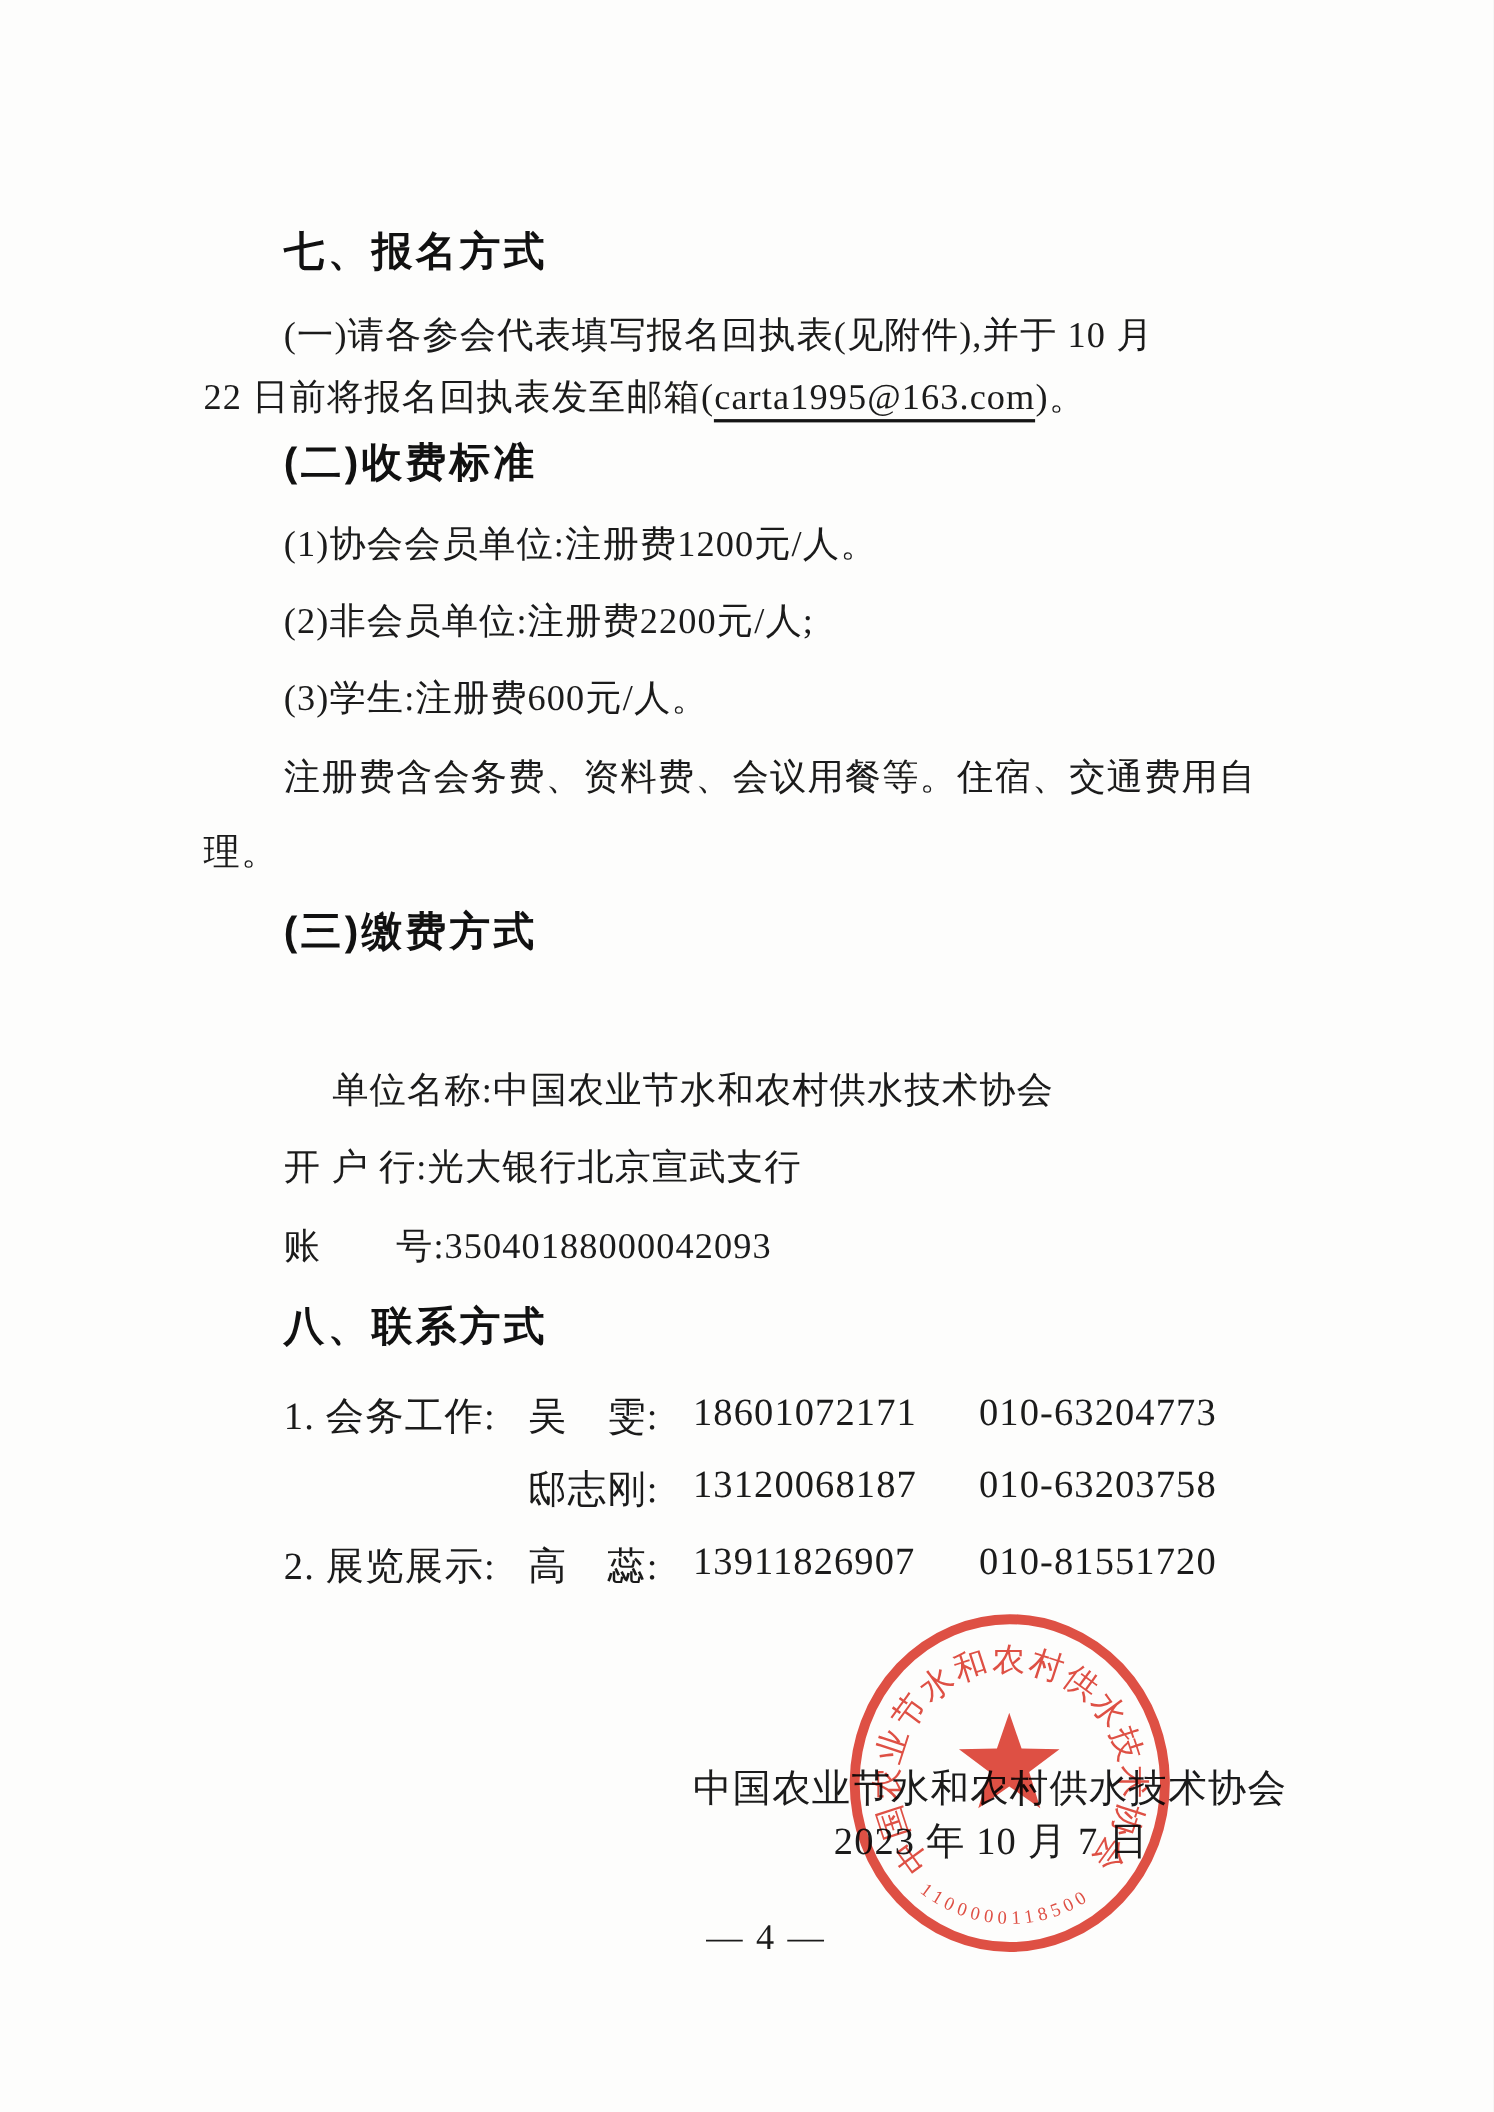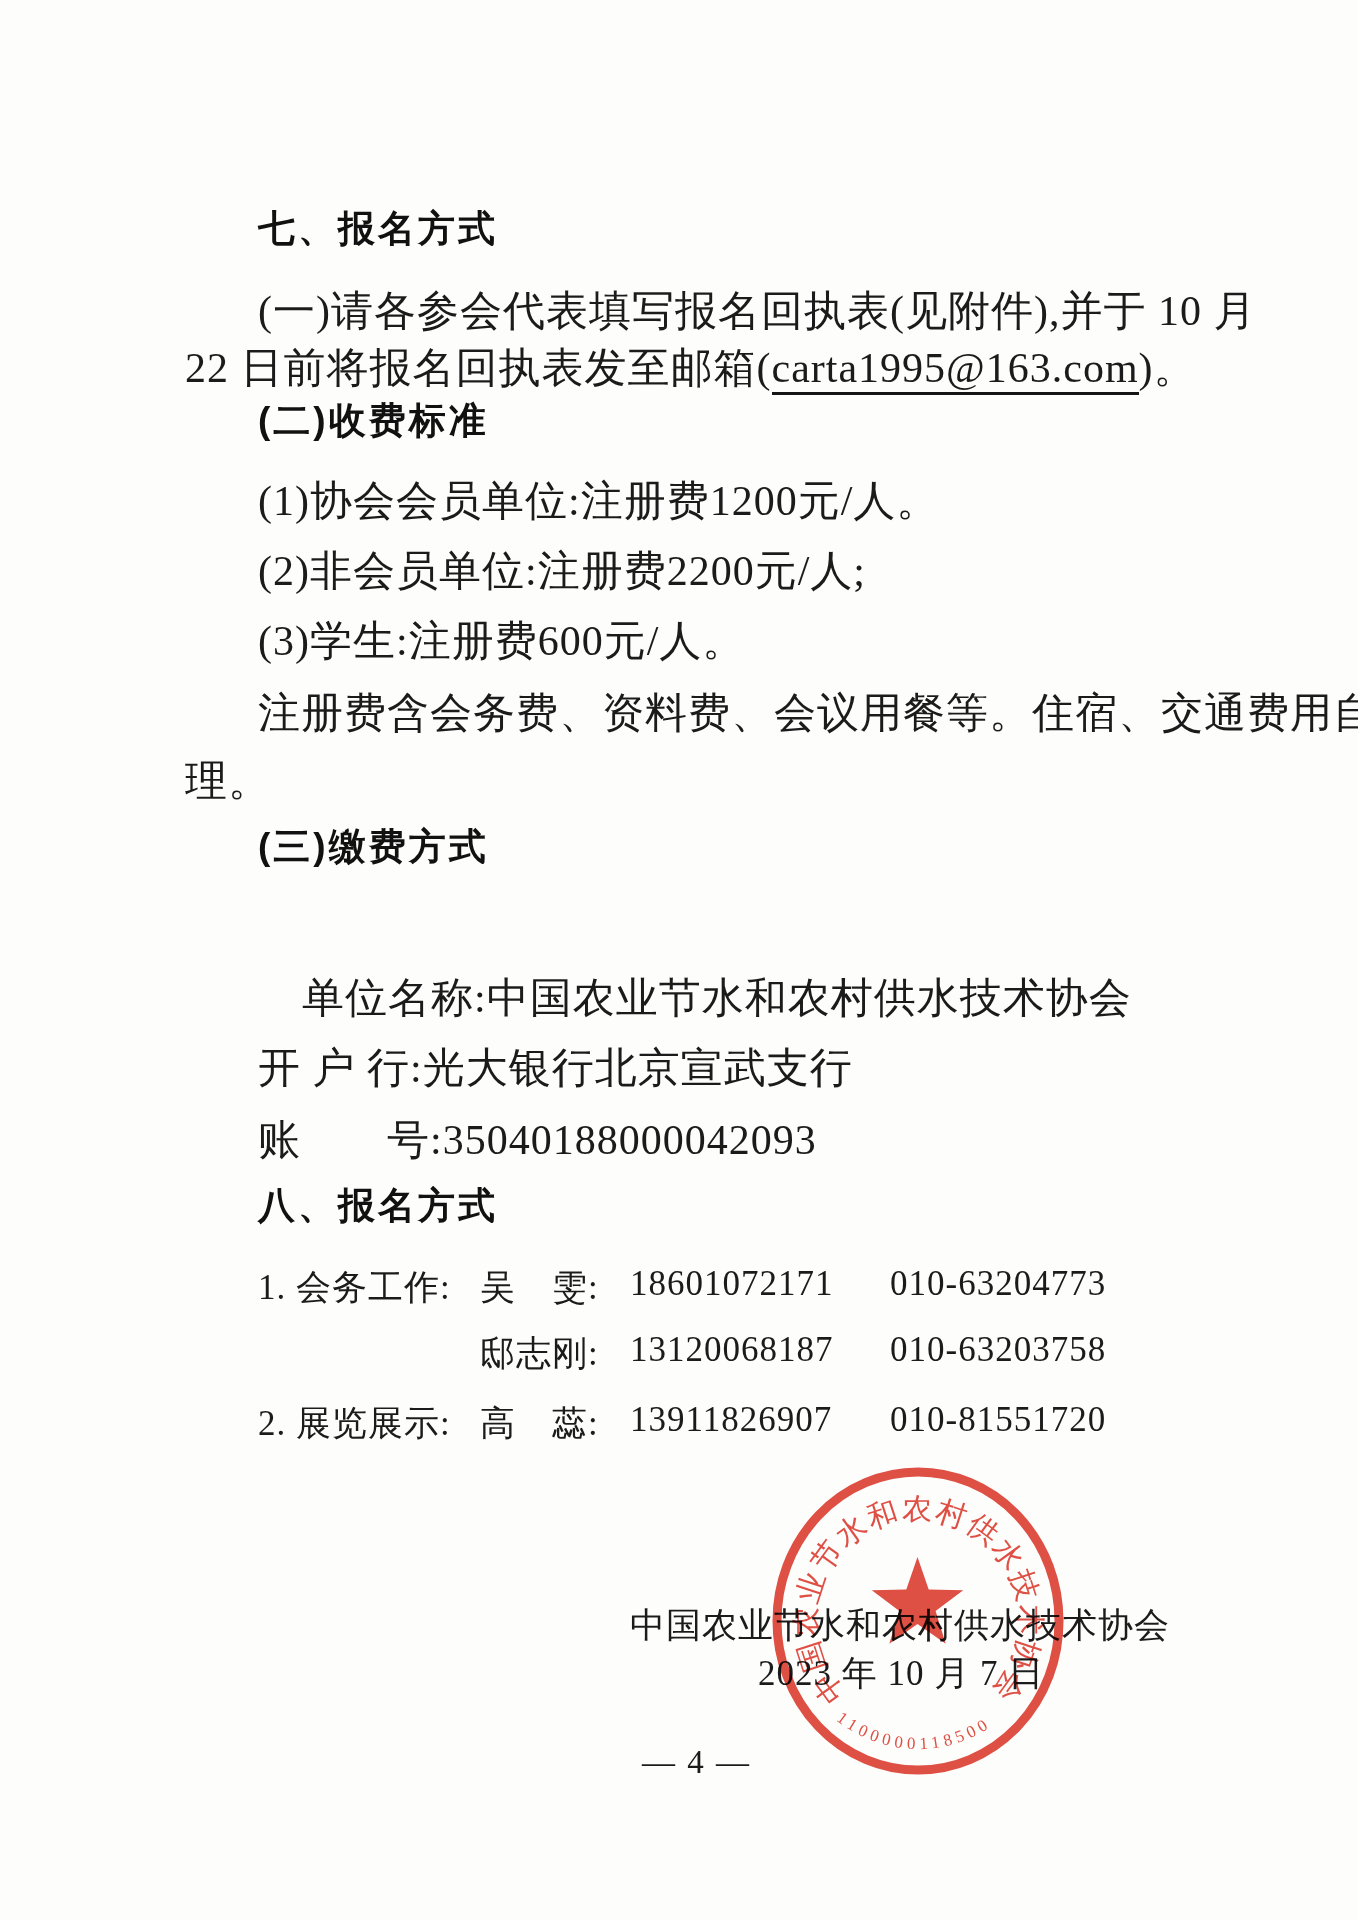--- a/index.html
+++ b/index.html
@@ -7,21 +7,21 @@
     position:relative;
     width:1358px;height:1920px;
     margin:0 auto;
     background:#fdfdfc;
     overflow:hidden;
     font-family:"Liberation Serif","DejaVu Serif",serif;
     color:#1b1b1b;
   }
   .line{
     position:absolute;
-    font-size:42px;
+    font-size:33px;
     letter-spacing:1px;
     line-height:1.15;
     white-space:pre;
   }
   .heading{
     font-family:"Liberation Sans","DejaVu Sans",sans-serif;
     font-weight:900;
     font-size:37px;
     letter-spacing:3px;
     color:#111;
@@ -70,21 +70,21 @@
 
   <div class="line heading" style="left:258px;top:826px;">(三)缴费方式</div>
 
 
   <div class="line" style="left:258px;top:974px;margin-left:44px;">单位名称:中国农业节水和农村供水技术协会</div>
 
   <div class="line" style="left:258px;top:1044px;">开 户 行:光大银行北京宣武支行</div>
 
   <div class="line" style="left:258px;top:1116px;">账　　号:35040188000042093</div>
 
-  <div class="line heading" style="left:258px;top:1185px;">八、报名方式</div>
+  <div class="line heading" style="left:258px;top:1185px;">八、联系方式</div>
 
   <div>
     <span class="contact-cell" style="left:258px;top:1264px;">1. 会务工作:</span>
     <span class="contact-cell" style="left:480px;top:1264px;">吴　雯:</span>
     <span class="contact-cell" style="left:630px;top:1264px;">18601072171</span>
     <span class="contact-cell" style="left:890px;top:1264px;">010-63204773</span>
   </div>
 
   <div>
     <span class="contact-cell" style="left:480px;top:1330px;">邸志刚:</span>

